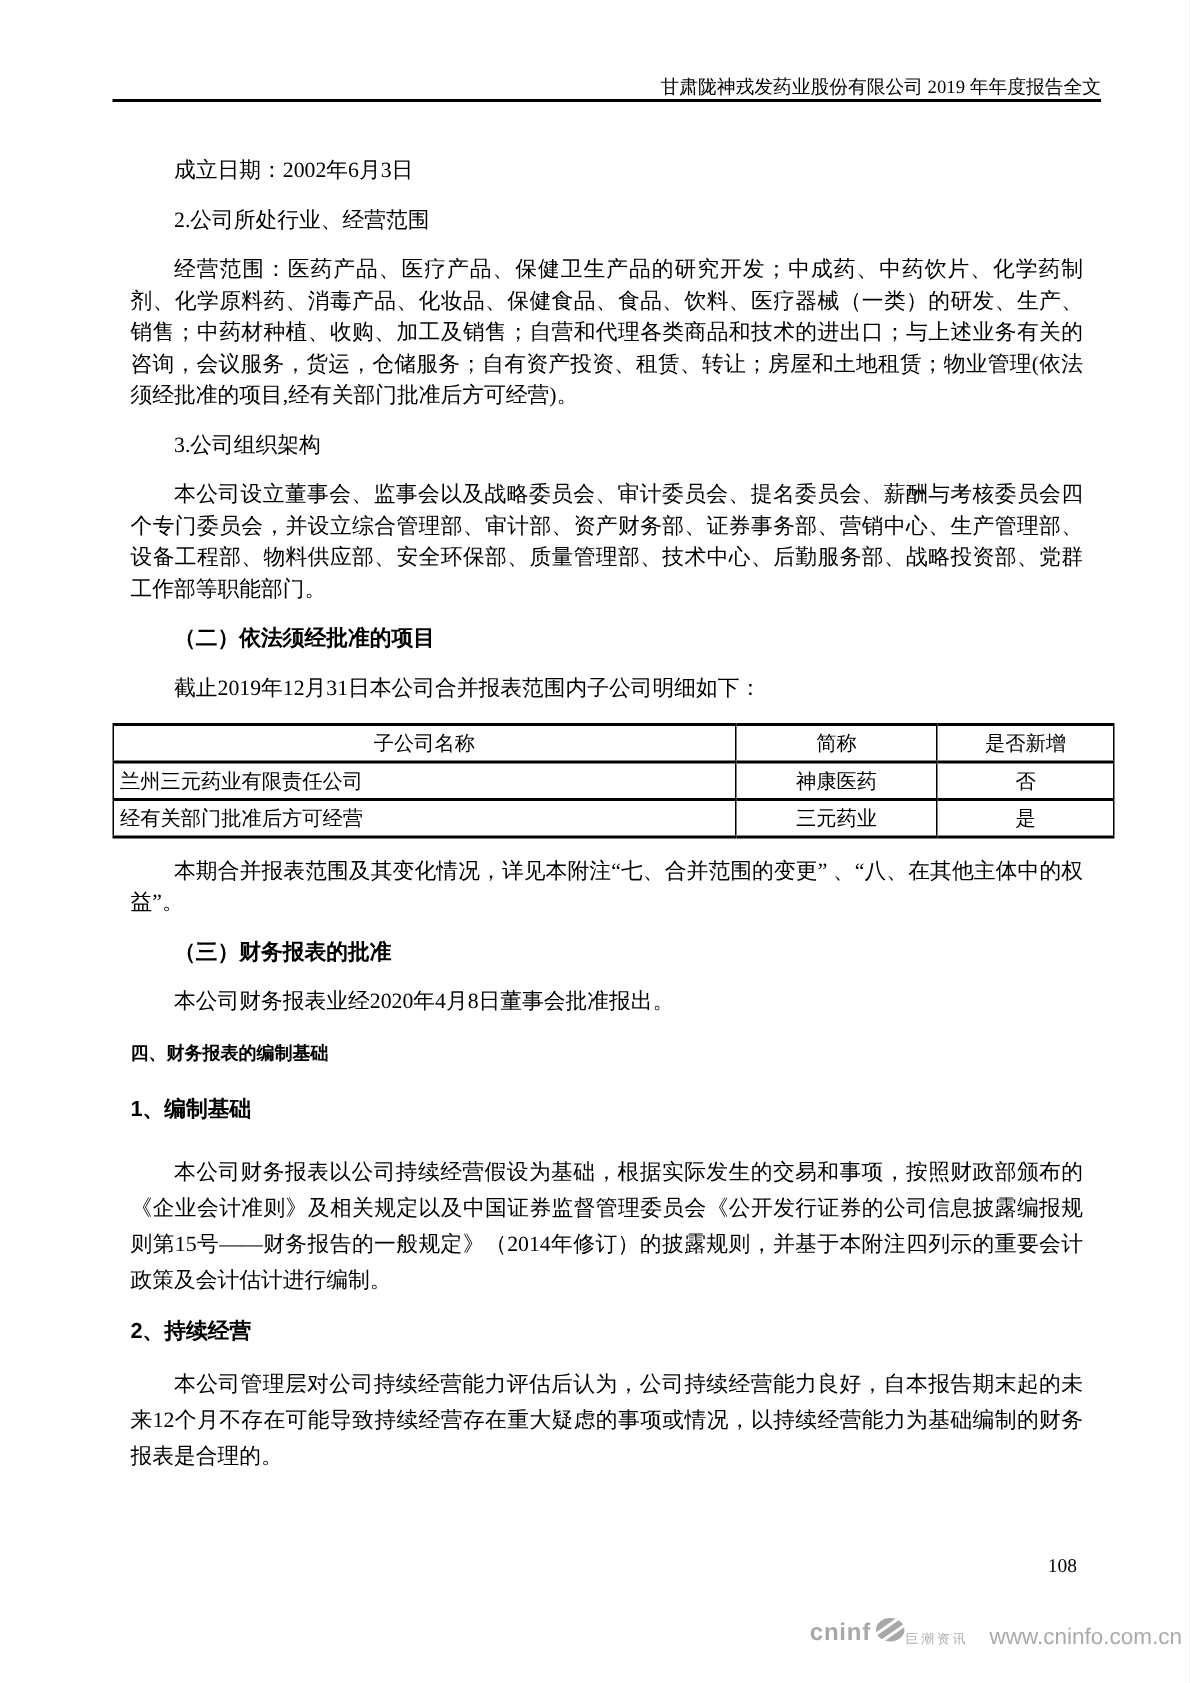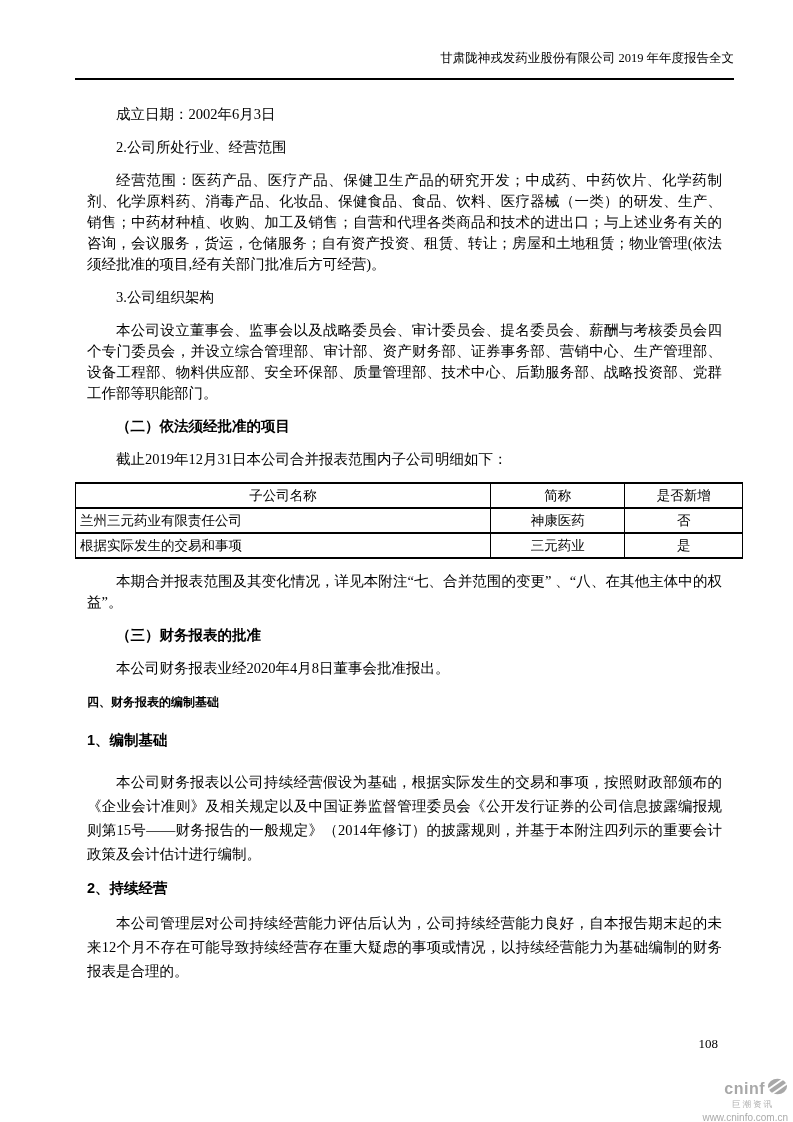--- a/index.html
+++ b/index.html
@@ -10,21 +10,21 @@
     background:#ffffff;
     overflow:hidden;
     font-family:"Liberation Serif","DejaVu Serif",serif;
     color:#000;
   }
   
   .running-header {
     position:absolute; top:50px; left:75px; right:59px;
     text-align:right;
     font-size:12.5px; line-height:16px;
-    padding-bottom:12px;
+    padding-bottom:0;
     border-bottom:2px solid #000;
   }
   
   .doc-body {
     position:absolute; top:92px; left:75px; right:59px;
     font-size:14.5px; line-height:21px;
     text-align:justify;
   }
   .doc-body p { margin:12px; }
   .indent2 { text-indent:2em; }
@@ -65,31 +65,31 @@
   .loose { line-height:24px; }
   .para-basis { margin-top:19px !important; }
   .para-going { margin-top:12px !important; }
   
   .page-number {
     position:absolute; top:1036px; right:75px;
     font-size:13px; line-height:16px;
   }
   .cninfo-logo {
     position:absolute; right:5px; top:1078px;
-    display:flex; flex-direction:column; align-items:flex-end;
+    display:flex; flex-direction:row; align-items:flex-end;
     font-family:"Liberation Sans","DejaVu Sans",sans-serif;
     color:#a8a8a8;
   }
   .cninfo-row { display:flex; align-items:center; gap:2px; }
   .cninfo-brand {
     font-size:16px; font-weight:bold; letter-spacing:0.5px;
     color:#a8a8a8; line-height:16px;
   }
   .cninfo-sub { font-size:8.5px; letter-spacing:2px; margin:0 14px 1px 0; color:#adadad; }
-  .cninfo-url { font-size:10px; color:#aaaaaa; }
+  .cninfo-url { font-size:15px; color:#aaaaaa; }
 </style>
 </head>
 <body>
 
 <div class="page">
 
   <div class="running-header">
     <span>甘肃陇神戎发药业股份有限公司 2019 年年度报告全文</span>
   </div>
 
@@ -115,21 +115,21 @@
           <th>是否新增</th>
         </tr>
       </thead>
       <tbody>
         <tr>
           <td class="name">兰州三元药业有限责任公司</td>
           <td>神康医药</td>
           <td>否</td>
         </tr>
         <tr>
-          <td class="name">根据实际发生的交易和事项</td>
+          <td class="name">经有关部门批准后方可经营</td>
           <td>三元药业</td>
           <td>是</td>
         </tr>
       </tbody>
     </table>
 
     <p class="indent2">本期合并报表范围及其变化情况，详见本附注“七、合并范围的变更” 、“八、在其他主体中的权益”。</p>
     <p class="indent2 bold">（三）财务报表的批准</p>
     <p class="indent2">本公司财务报表业经2020年4月8日董事会批准报出。</p>
 

